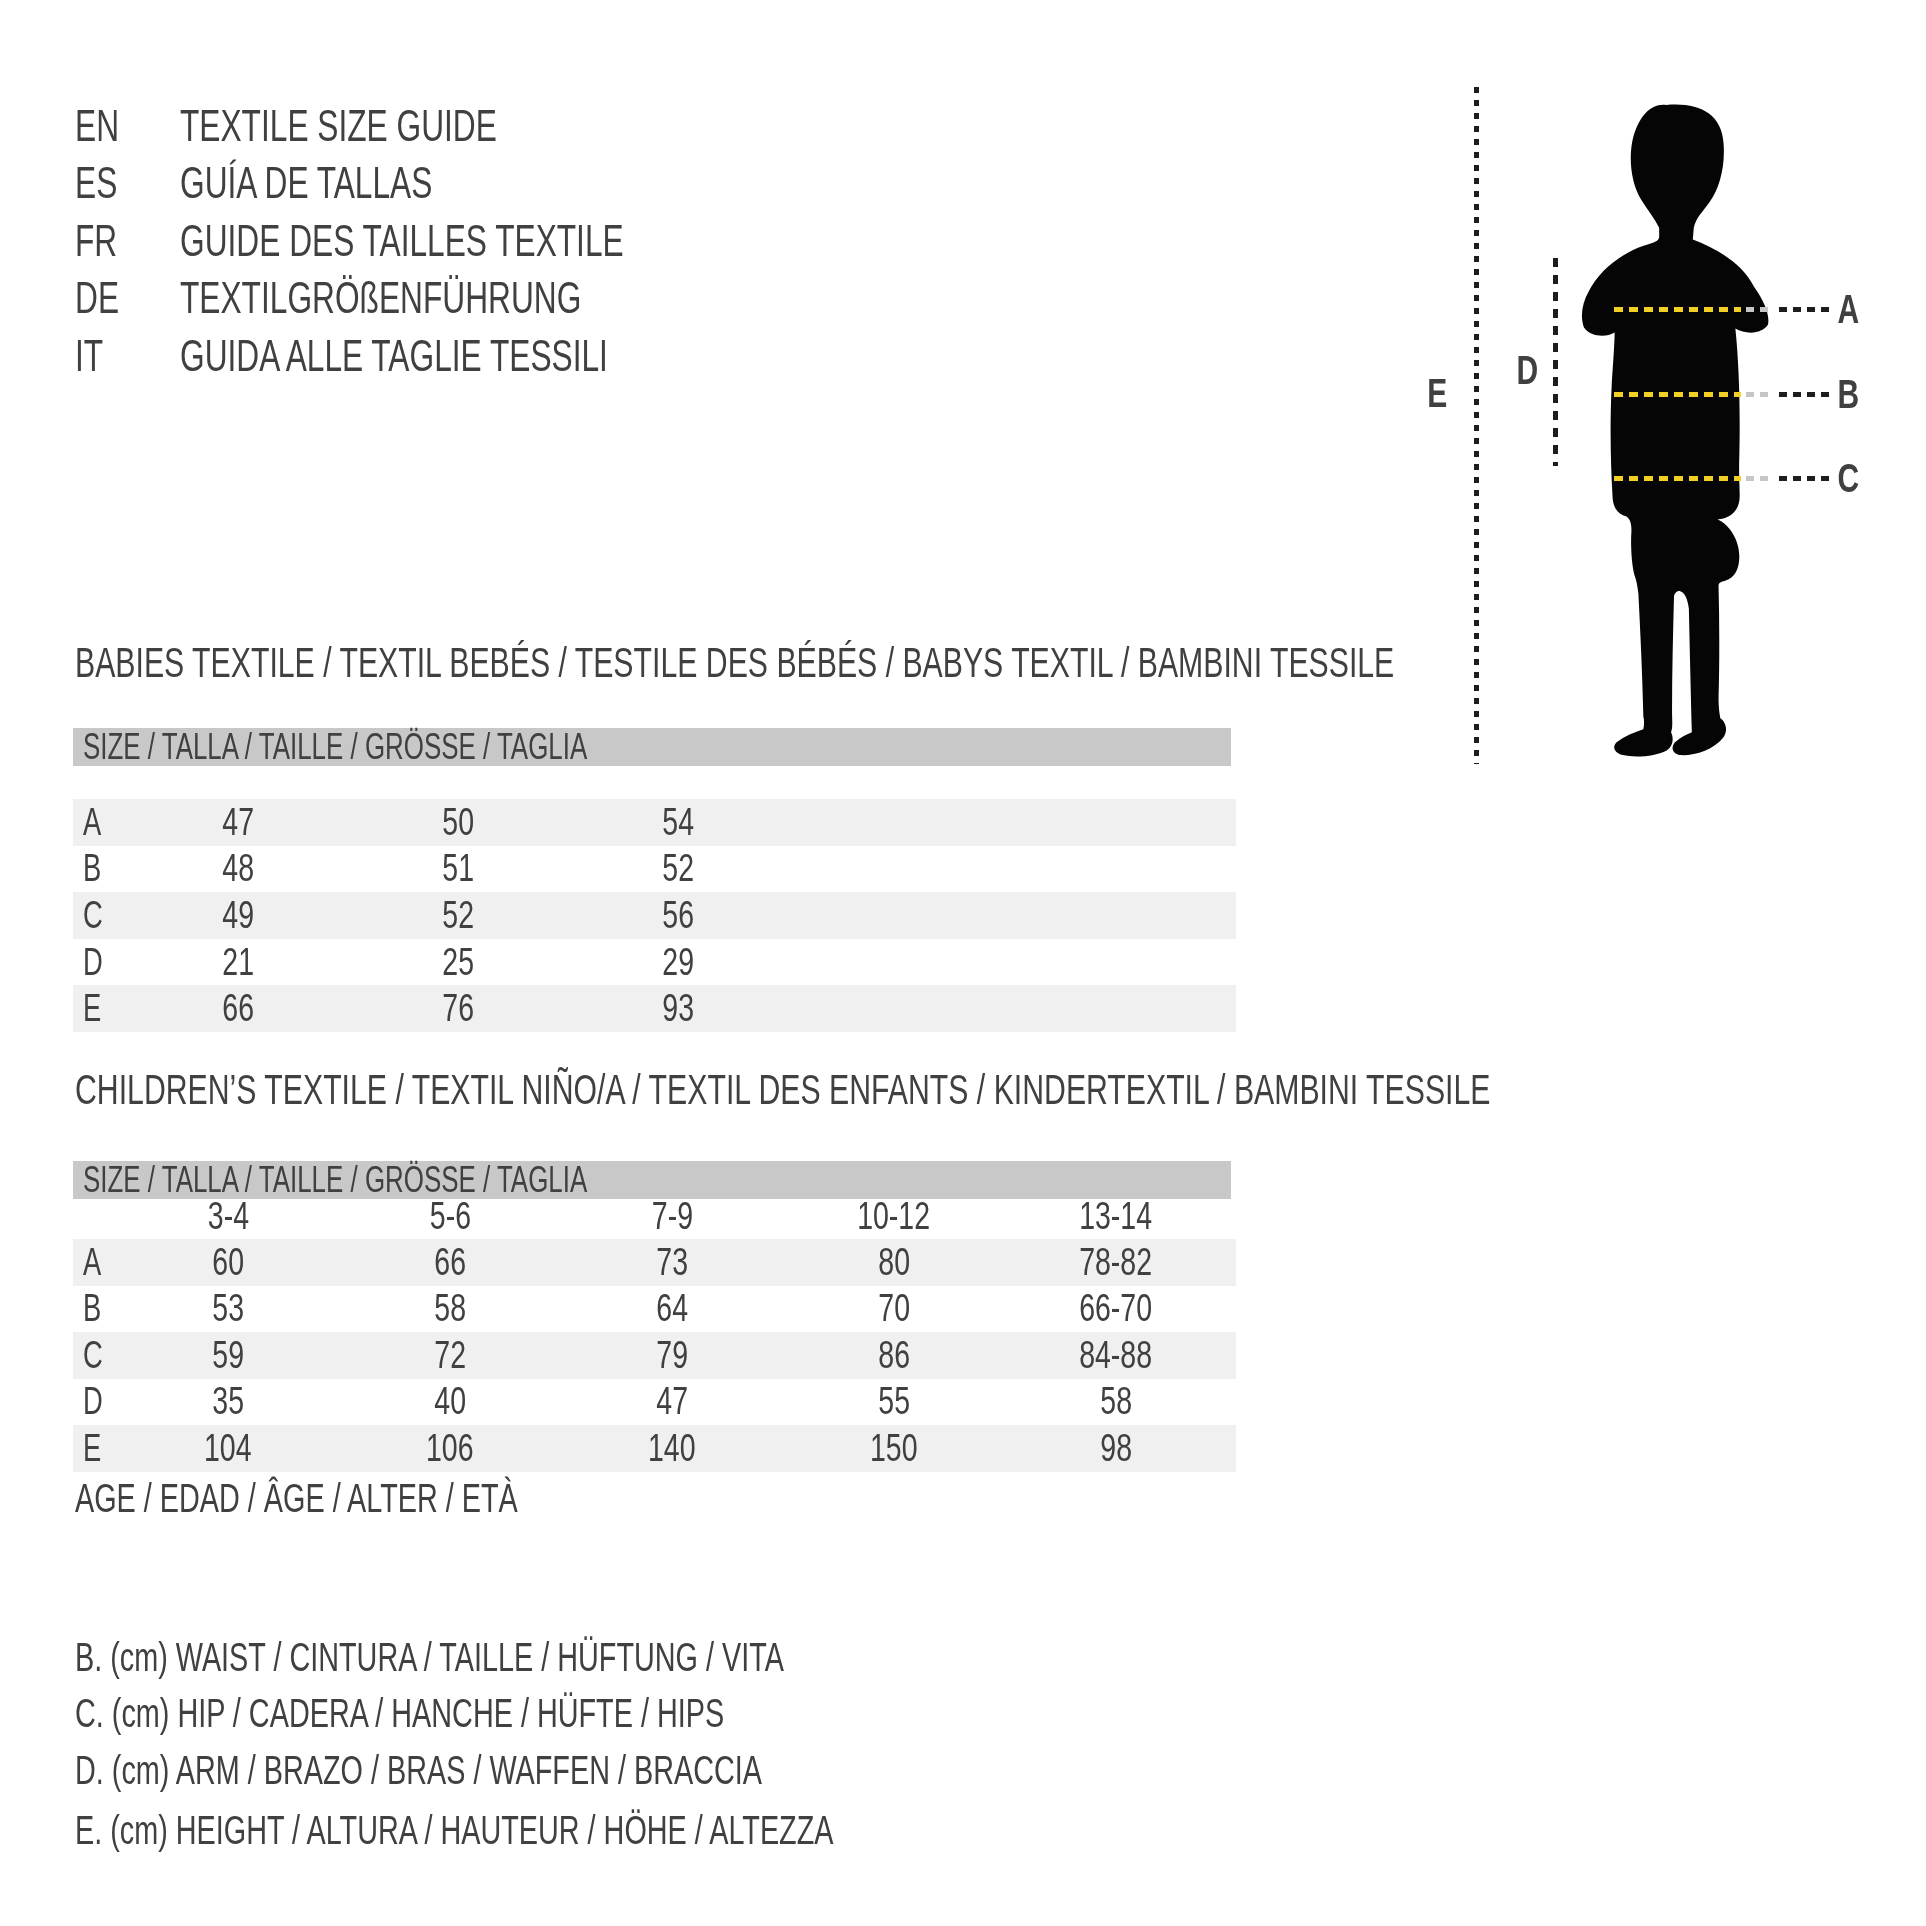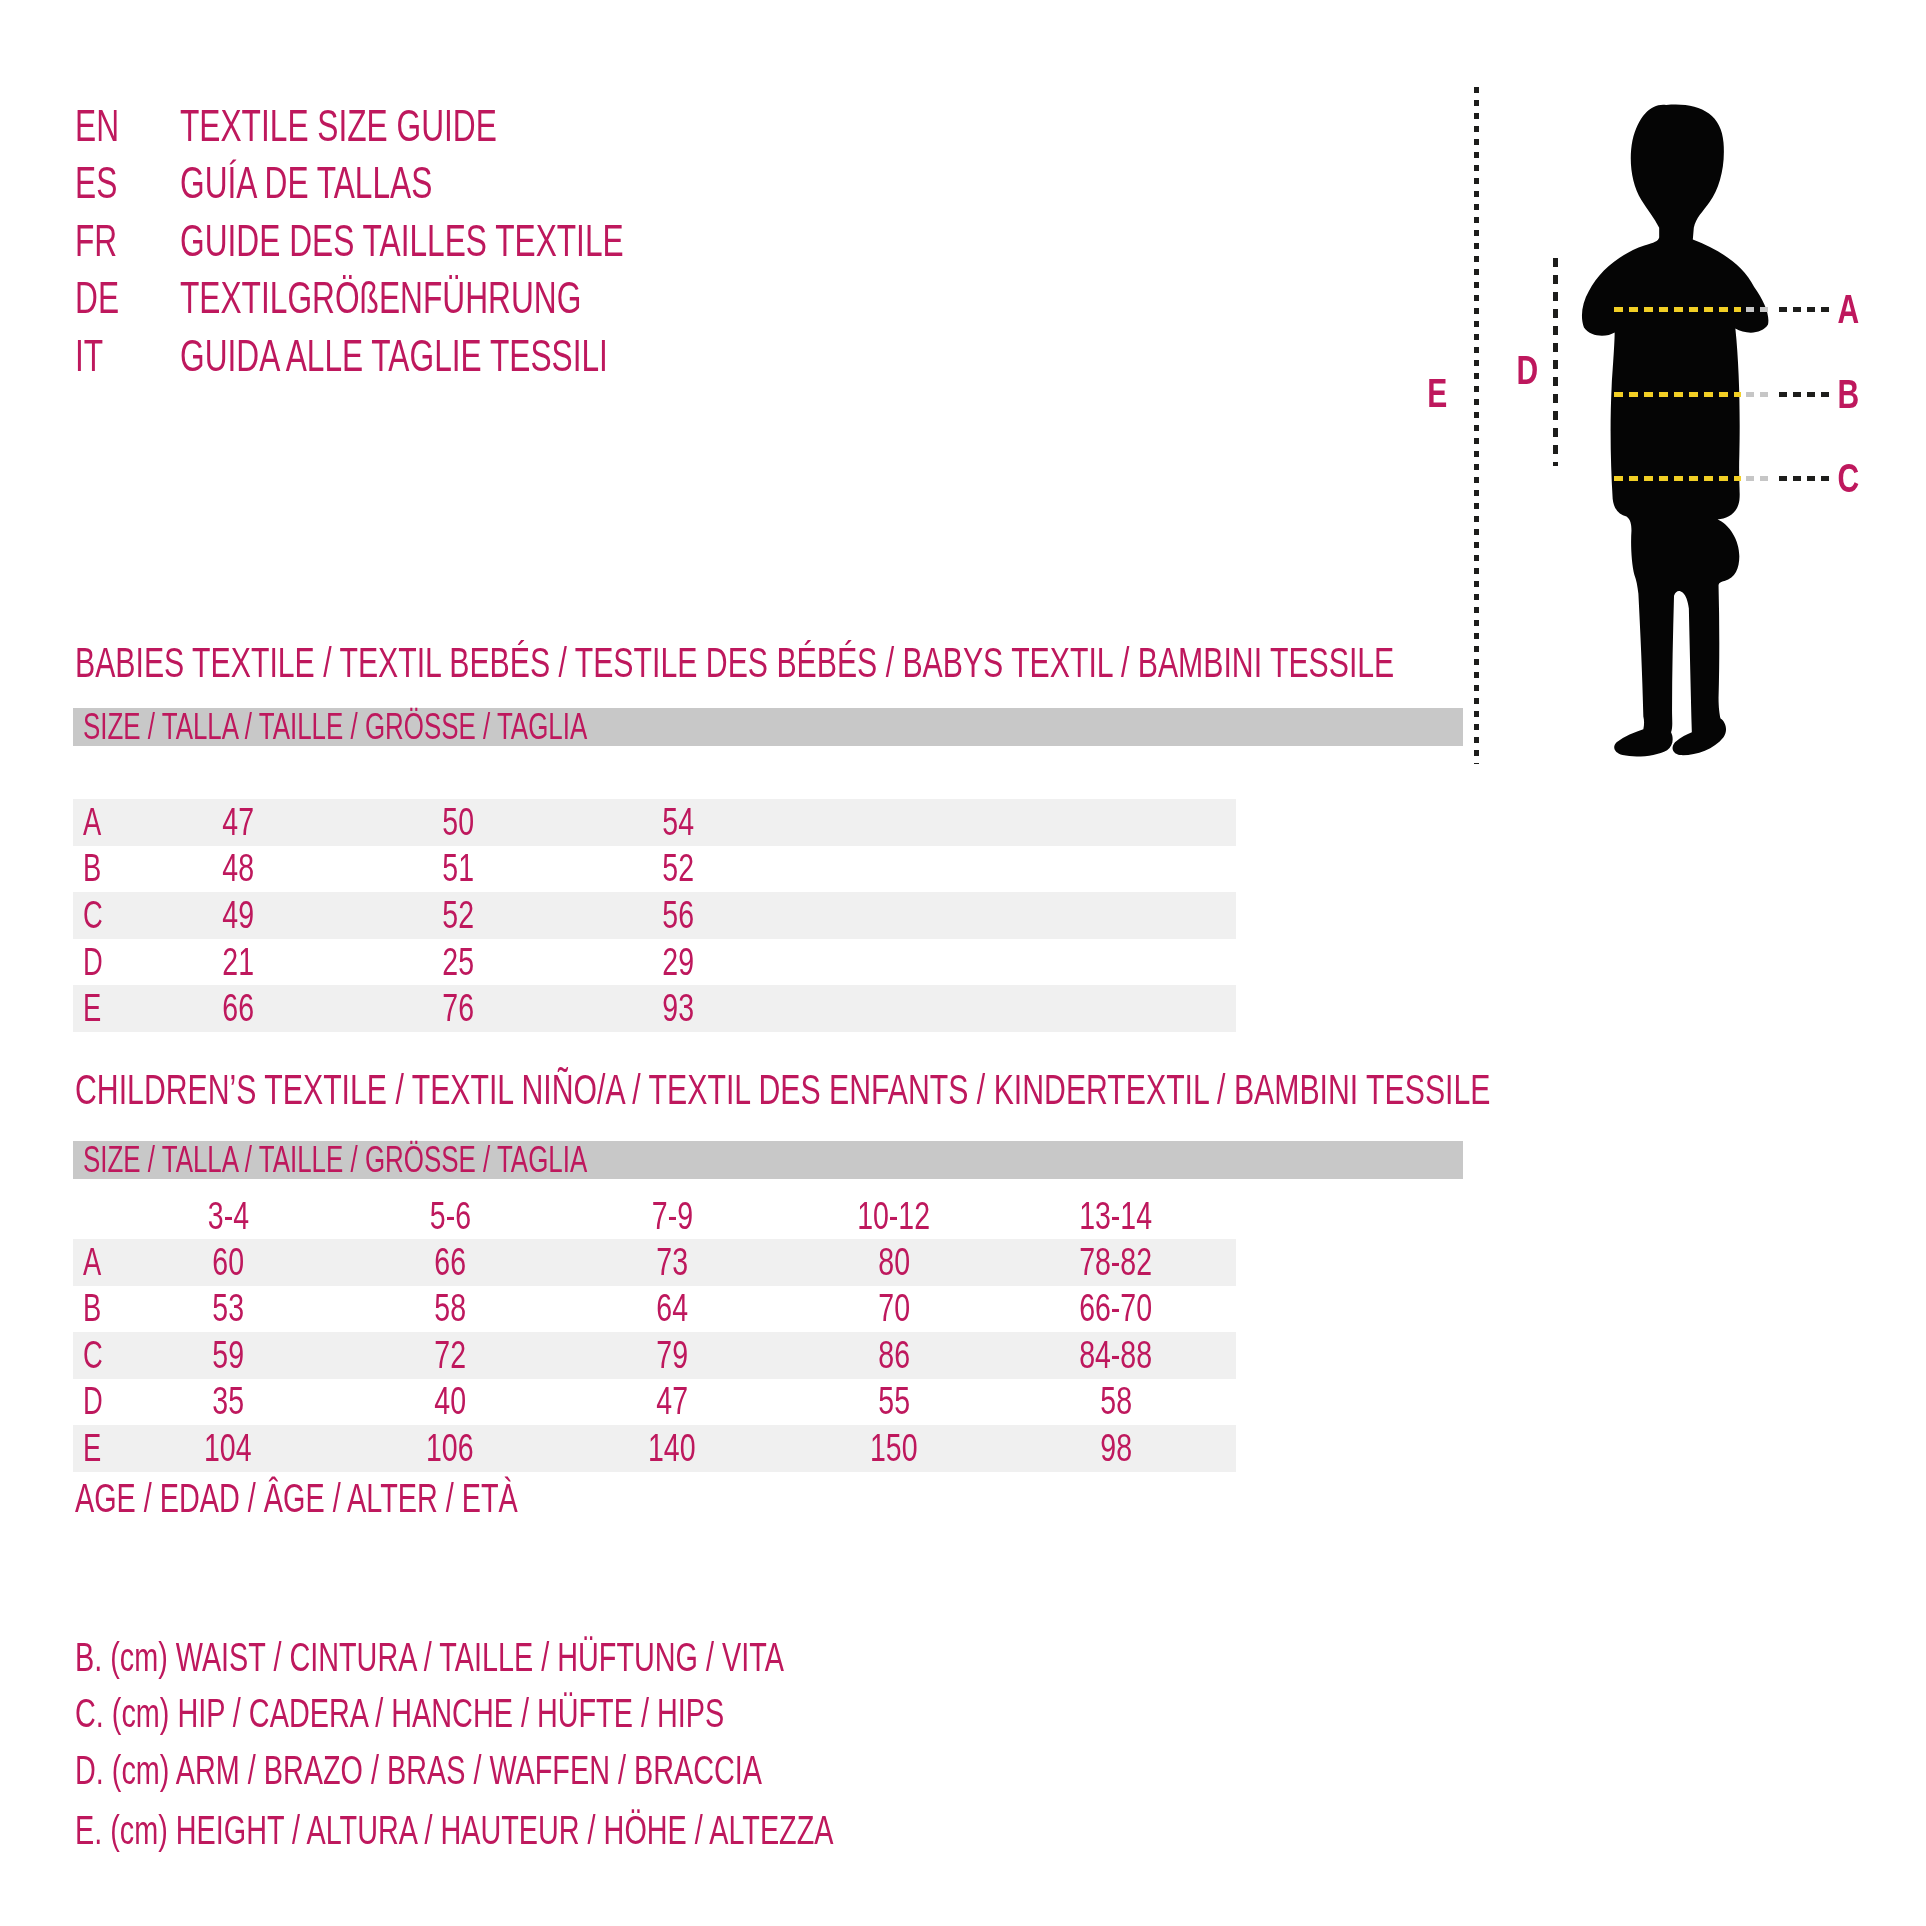--- a/index.html
+++ b/index.html
@@ -1,32 +1,32 @@
 <!DOCTYPE html>
 <html><head>
 <meta charset="utf-8">
 <style>
   html,body{margin:0;padding:0;background:#ffffff;}
   .canvas{
     position:relative;width:1927px;height:1927px;background:#ffffff;
-    font-family:"Liberation Sans","DejaVu Sans",sans-serif;color:#be185d;overflow:hidden;
+    font-family:"Liberation Sans","DejaVu Sans",sans-serif;color:#404040;overflow:hidden;
   }
   .cond{display:inline-block;transform:scaleX(.72);transform-origin:0 50%;white-space:nowrap;}
   .condc{display:inline-block;transform:scaleX(.75);transform-origin:50% 50%;white-space:nowrap;}
 
   
   .lang-row{position:absolute;left:75px;height:50px;line-height:50px;font-size:44px;}
   .lang-code{display:inline-block;width:93px;vertical-align:top;}
 
   
   .sec-heading{position:absolute;left:75px;font-size:42px;line-height:48px;}
 
   
-  .graybar{position:absolute;left:73px;width:1390px;height:38px;background:#c8c8c8;
-           font-size:36px;line-height:38px;padding-left:10px;box-sizing:border-box;}
+  .graybar{position:absolute;left:73px;width:1158px;height:38px;background:#c8c8c8;
+           font-size:36px;line-height:38px;padding-left:10px;box-sizing:border-box;margin-top:20px;}
   .trow{position:absolute;left:73px;width:1163px;display:flex;align-items:center;
         height:47px;font-size:38px;}
   .trow.sub{height:46px;}
   .trow.stripe{background:#f0f0f0;}
   .rl{padding-left:10px;box-sizing:border-box;}
   .tb .rl{width:55px;}
   .tc .rl{width:44px;}
   .cell{text-align:center;}
   .tb .cell{width:220px;}
   .tc .cell{width:222px;}

